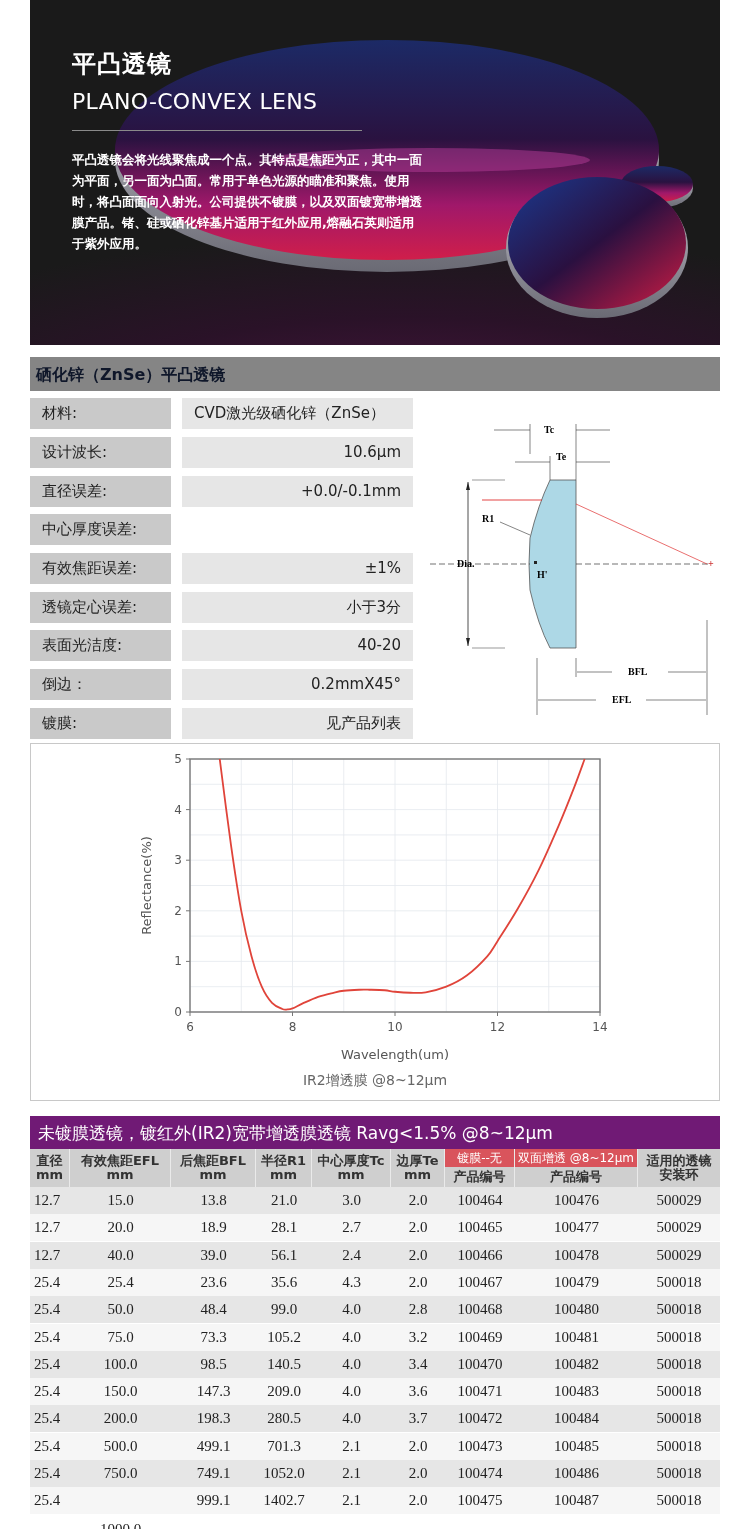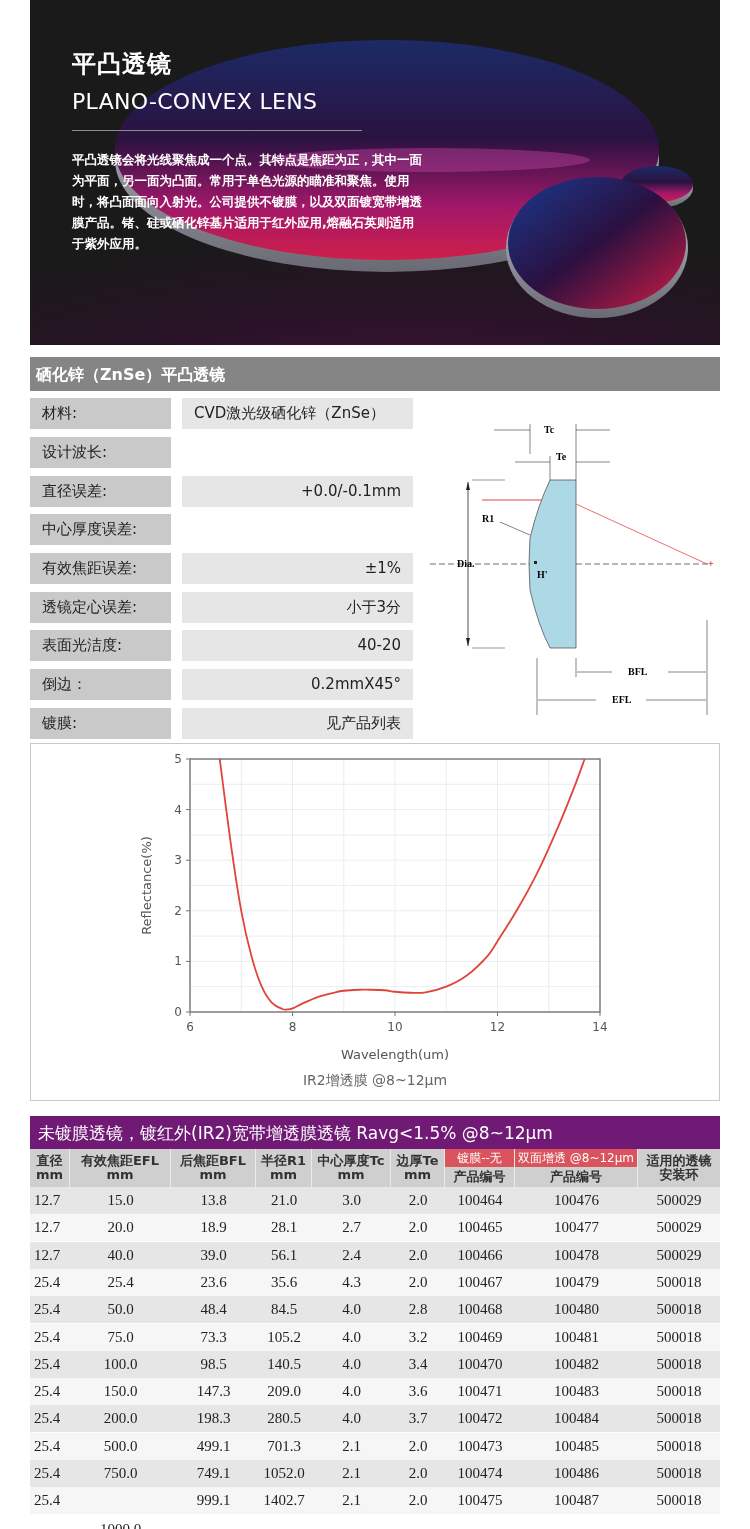--- a/index.html
+++ b/index.html
@@ -8,21 +8,21 @@
   
   .banner { position: absolute; left: 30px; top: 0; width: 690px; height: 345px; overflow: hidden;
     background: radial-gradient(ellipse 120% 70% at 55% 120%, #4a1540 0%, #2a1228 40%, #1a1a1a 75%); }
   .banner svg.lenses { position: absolute; left: 0; top: 0; }
   .banner-title-cn { position: absolute; left: 42px; top: 48px; color: #fff; font-size: 24px; font-weight: bold; font-family: "DejaVu Sans", sans-serif; letter-spacing: 1px; }
   .banner-title-en { position: absolute; left: 42px; top: 89px; color: #fff; font-size: 22px; font-family: "DejaVu Sans", sans-serif; letter-spacing: 0.3px; }
   .banner-rule { position: absolute; left: 42px; top: 130px; width: 290px; height: 1px; background: #8a8a8a; }
   .banner-desc { position: absolute; left: 42px; top: 149px; width: 350px; color: #fff; font-size: 12.5px; line-height: 21px; font-weight: bold; font-family: "DejaVu Sans", sans-serif; }
 
   
-  .spec-header { position: absolute; left: 30px; top: 357px; width: 690px; height: 34px; background: #858585; color: #ffffff; font-size: 16px; font-weight: bold; font-family: "DejaVu Sans", sans-serif; padding-left: 6px; line-height: 36px; }
+  .spec-header { position: absolute; left: 30px; top: 357px; width: 690px; height: 34px; background: #858585; color: #0f172a; font-size: 16px; font-weight: bold; font-family: "DejaVu Sans", sans-serif; padding-left: 6px; line-height: 36px; }
   .spec-row { position: absolute; left: 30px; width: 383px; height: 31px; }
   .spec-label { position: absolute; left: 0; top: 0; width: 141px; height: 31px; background: #c9c9c9; color: #222; font-size: 15px; line-height: 31px; padding-left: 12px; font-family: "DejaVu Sans", sans-serif; }
   .spec-value { position: absolute; left: 152px; top: 0; width: 231px; height: 31px; background: #e6e6e6; color: #222; font-size: 15px; line-height: 31px; text-align: right; padding-right: 12px; font-family: "DejaVu Sans", sans-serif; }
   .spec-value.center { text-align: center; padding-right: 16px; }
 
   .diagram { position: absolute; left: 420px; top: 410px; width: 310px; height: 310px; }
 
   
   .chart-box { position: absolute; left: 30px; top: 743px; width: 690px; height: 358px; border: 1px solid #c8c8c8; background: #fff; }
   .chart-svg { position: absolute; left: 0; top: 0; }
@@ -82,20 +82,21 @@
 </div>
 
 <div class="spec-header">硒化锌（ZnSe）平凸透镜</div>
 
 <div class="spec-row" style="top:398px">
   <div class="spec-label">材料:</div>
   <div class="spec-value center">CVD激光级硒化锌（ZnSe）</div>
 </div>
 <div class="spec-row" style="top:437px">
   <div class="spec-label">设计波长:</div>
+  <div class="spec-value">10.6μm</div>
 </div>
 <div class="spec-row" style="top:476px">
   <div class="spec-label">直径误差:</div>
   <div class="spec-value">+0.0/-0.1mm</div>
 </div>
 <div class="spec-row" style="top:514px">
   <div class="spec-label">中心厚度误差:</div>
 </div>
 <div class="spec-row" style="top:553px">
   <div class="spec-label">有效焦距误差:</div>
@@ -299,21 +300,21 @@
       <div class="td" style="left: 282px; width: 79px;">4.3</div>
       <div class="td" style="left: 361px; width: 54px;">2.0</div>
       <div class="td" style="left: 415px; width: 70px;">100467</div>
       <div class="td" style="left: 485px; width: 123px;">100479</div>
       <div class="td" style="left: 608px; width: 82px;">500018</div>
     </div>
     <div class="trow odd" style="top: 1296.2px;">
       <div class="td first" style="left: 0px; width: 40px;">25.4</div>
       <div class="td" style="left: 40px; width: 101px;">50.0</div>
       <div class="td" style="left: 141px; width: 85px;">48.4</div>
-      <div class="td" style="left: 226px; width: 56px;">84.5</div>
+      <div class="td" style="left: 226px; width: 56px;">99.0</div>
       <div class="td" style="left: 282px; width: 79px;">4.0</div>
       <div class="td" style="left: 361px; width: 54px;">2.8</div>
       <div class="td" style="left: 415px; width: 70px;">100468</div>
       <div class="td" style="left: 485px; width: 123px;">100480</div>
       <div class="td" style="left: 608px; width: 82px;">500018</div>
     </div>
     <div class="trow even" style="top: 1323.5px;">
       <div class="td first" style="left: 0px; width: 40px;">25.4</div>
       <div class="td" style="left: 40px; width: 101px;">75.0</div>
       <div class="td" style="left: 141px; width: 85px;">73.3</div>

